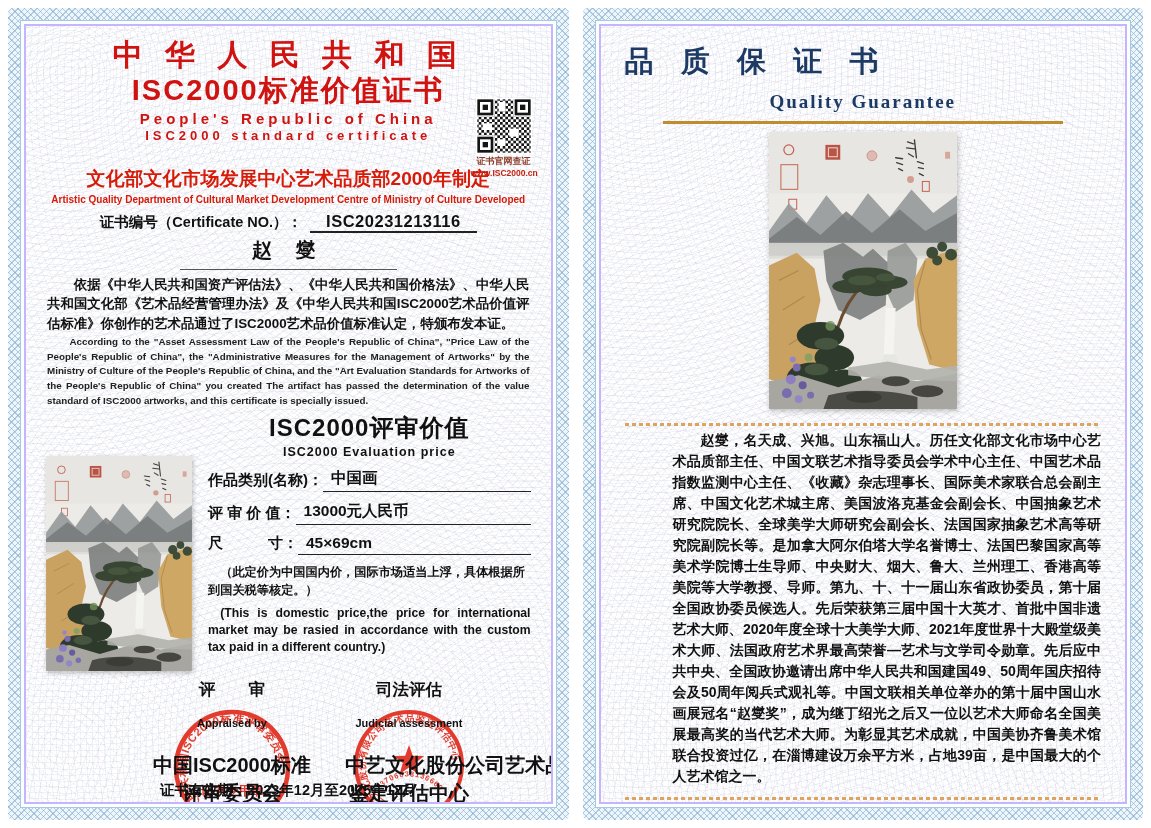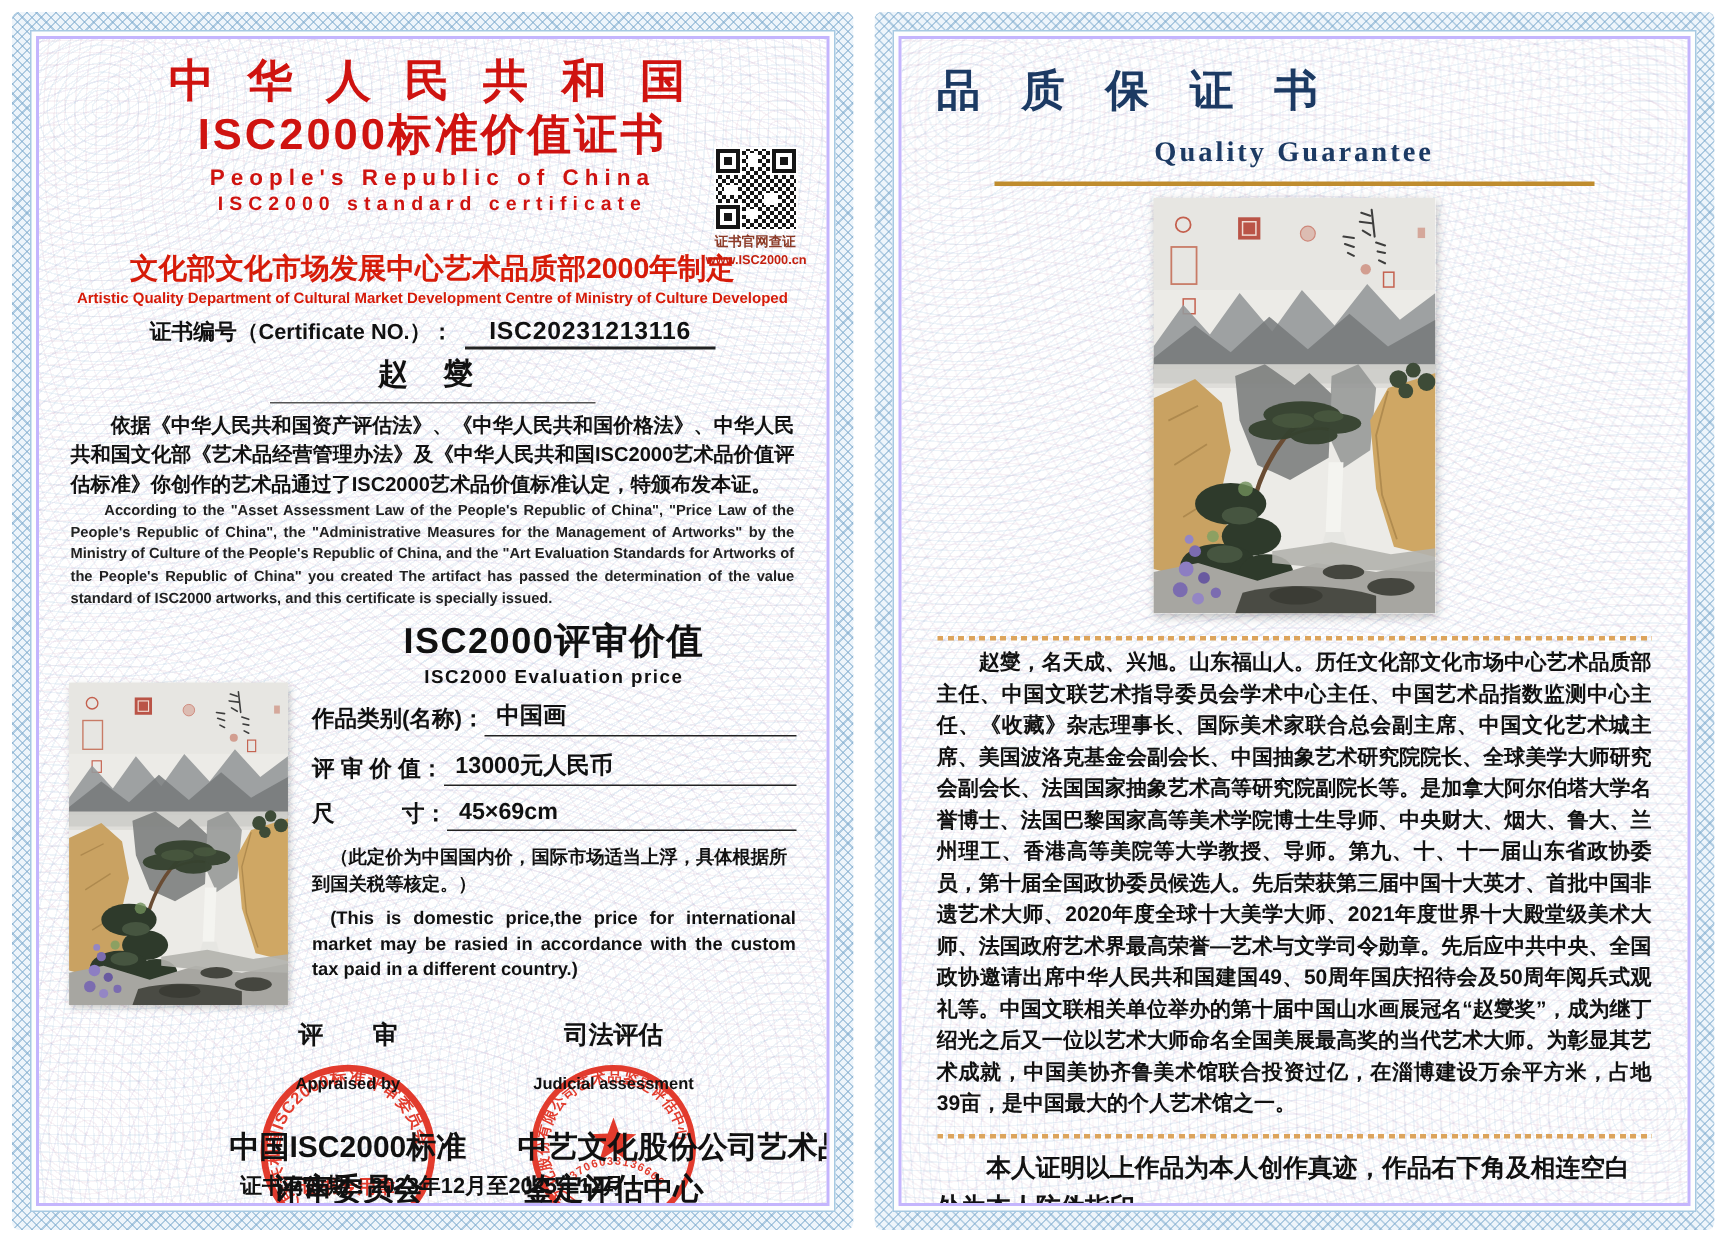--- a/index.html
+++ b/index.html
@@ -65,21 +65,21 @@
 
   
   .r-content { padding:18px 24px 0; }
   .navy { color:#1c3a63; }
   .r-title { font-family:"Liberation Serif",serif; font-size:29px; font-weight:bold; letter-spacing:10px; line-height:1.2; }
   .r-title-en { text-align:center; font-family:"Liberation Serif",serif; font-size:19px; font-weight:bold; letter-spacing:2px; margin-top:12px; }
   .gold-line { height:3px; background:#bf8c2e; width:84%; margin:8px auto 0; }
   .paint-lg-wrap { text-align:center; margin-top:8px; }
   .paint-lg { width:188px; height:277px; box-shadow:1px 2px 6px rgba(0,0,0,.25); }
   .sep { height:3px; margin:10px 0 0; background:repeating-linear-gradient(90deg,#dca45c 0 4px, transparent 4px 7px); }
-  .r-bio { margin-top:4px; font-size:14px; font-weight:600; line-height:1.5; text-align:justify; text-indent:2em; }
+  .r-bio { margin-top:4px; font-size:14px; font-weight:600; line-height:1.5; text-align:justify; text-indent:2em;margin-left:48px; }
   .r-statement { margin-top:7px; font-size:16.5px; font-weight:700; line-height:1.6; text-indent:2em; }
 </style>
 </head>
 <body>
 
 <svg width="0" height="0" style="position:absolute" aria-hidden="true">
   <defs>
     <g id="artwork">
       <rect width="190" height="280" fill="#ecebe7"></rect>
       <rect y="0" width="190" height="62" fill="#e7e6e2"></rect>

